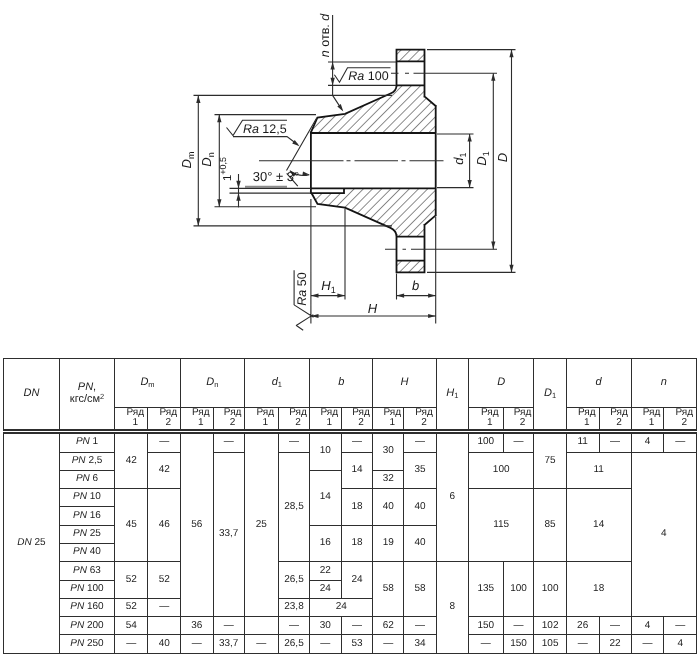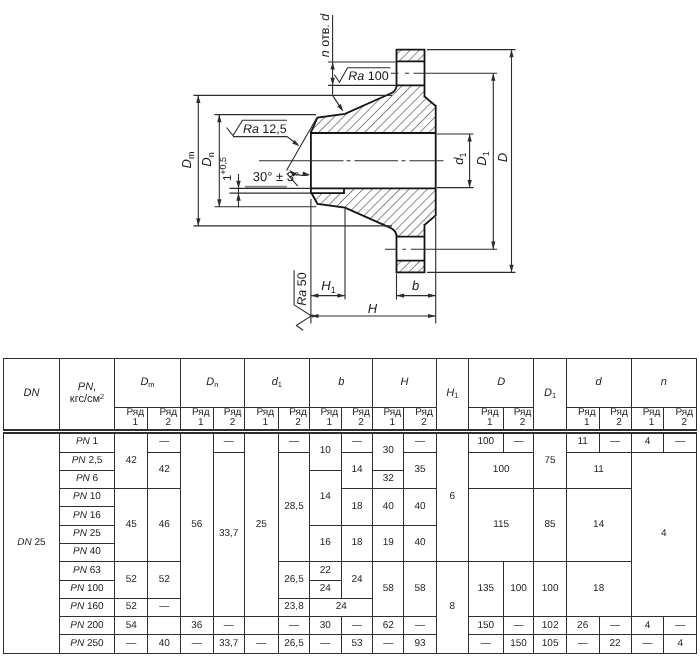--- a/index.html
+++ b/index.html
@@ -243,21 +243,21 @@
 <td><span class="it">PN</span> 250</td>
 <td>—</td>
           <td>40</td>
 <td>—</td>
           <td>33,7</td>
 <td>—</td>
           <td>26,5</td>
 <td>—</td>
           <td>53</td>
 <td>—</td>
-          <td>93</td>
+          <td>34</td>
 <td>—</td>
           <td>150</td>
 <td>105</td>
 <td>—</td>
           <td>22</td>
 <td>—</td>
           <td>4</td>
 </tr>
 </tbody>
 </table>

